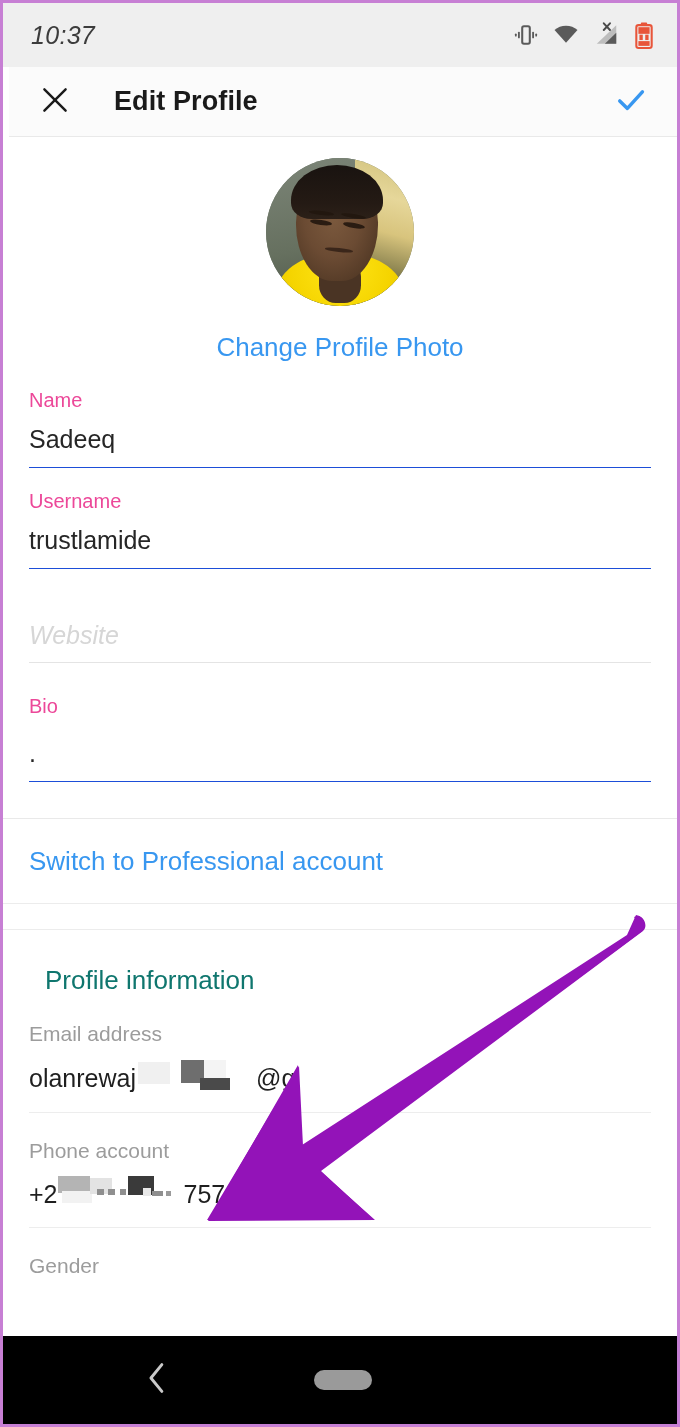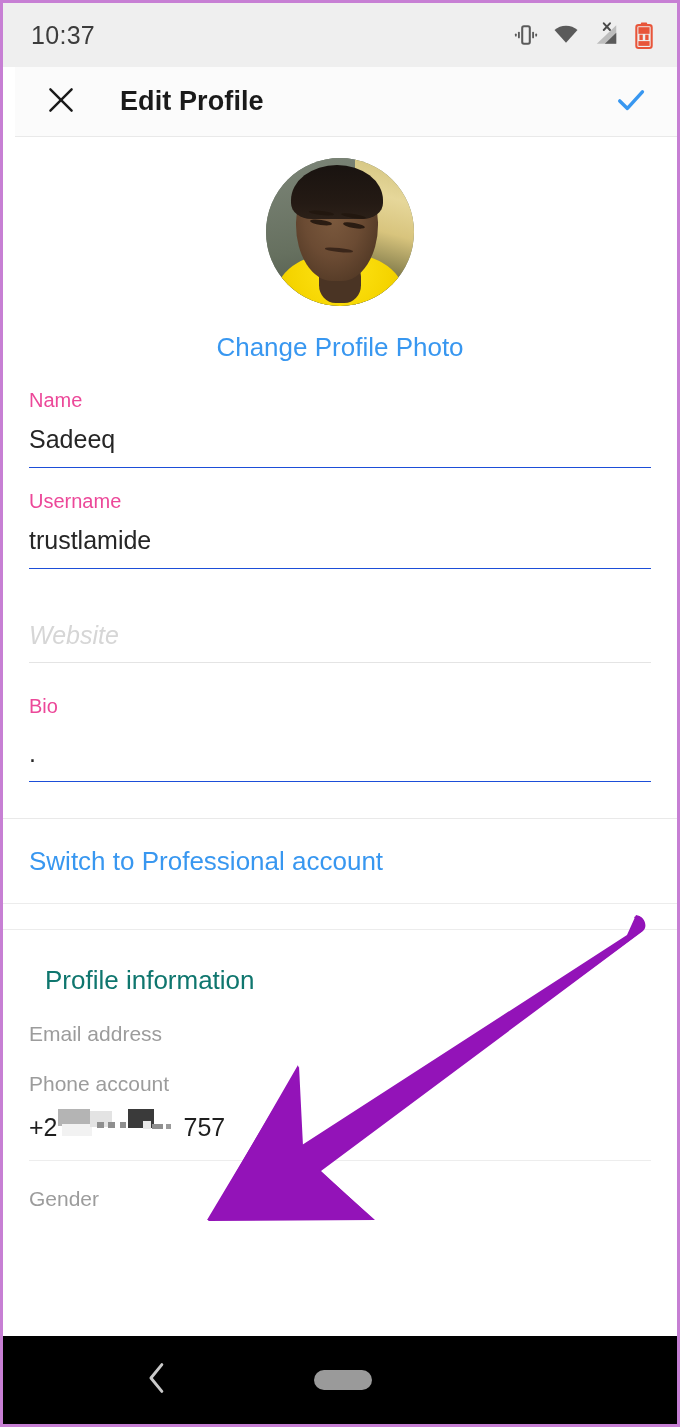--- a/index.html
+++ b/index.html
@@ -34,32 +34,33 @@
     display: flex;
     align-items: center;
     justify-content: space-between;
     padding: 0 22px 0 28px;
     box-sizing: border-box;
   }
   .status-clock {
     font-size: 25px;
     color: #3c3c3c;
     letter-spacing: 0.3px;
+    font-style: italic;
   }
   .status-icons {
     display: flex;
     align-items: center;
     gap: 13px;
   }
   .status-icons svg { display: block; }
 
   
   .appbar {
     position: absolute;
-    top: 64px; left: 12px; right: 0;
+    top: 64px; left: 6px; right: 0;
     height: 70px;
     background: #fbfbfb;
     border-bottom: 1px solid #e9e9e9;
     display: flex;
     align-items: center;
     box-sizing: border-box;
     padding: 0 24px 0 24px;
   }
   .appbar .close-btn {
     width: 44px; height: 44px;
@@ -406,20 +407,32 @@
     <div class="sep-thin"></div>
 
     <div class="link-row">Switch to Professional account</div>
 
     <div class="gap-band"></div>
 
     <div class="section-title">Profile information</div>
 
     <div class="info-field">
       <div class="lbl">Email address</div>
+      <div class="val">
+        <span>olanrewaj</span>
+        <span class="redact">
+          <svg width="120" height="36" viewBox="0 0 120 36">
+            <rect x="2" y="5" width="32" height="22" fill="#f0f0f0"></rect>
+            <rect x="45" y="3" width="28" height="23" fill="#6e6e6e"></rect>
+            <rect x="68" y="3" width="22" height="20" fill="#f4f4f4"></rect>
+            <rect x="64" y="21" width="30" height="12" fill="#4a4a4a"></rect>
+          </svg>
+        </span>
+        <span>@g</span>
+      </div>
     </div>
 
     <div class="info-field">
       <div class="lbl">Phone account</div>
       <div class="val">
         <span>+2</span>
         <span class="redact">
           <svg width="126" height="34" viewBox="0 0 126 34">
             <rect x="0" y="2" width="32" height="17" fill="#b4b4b4"></rect>
             <rect x="4" y="17" width="30" height="12" fill="#f2f2f2"></rect>

